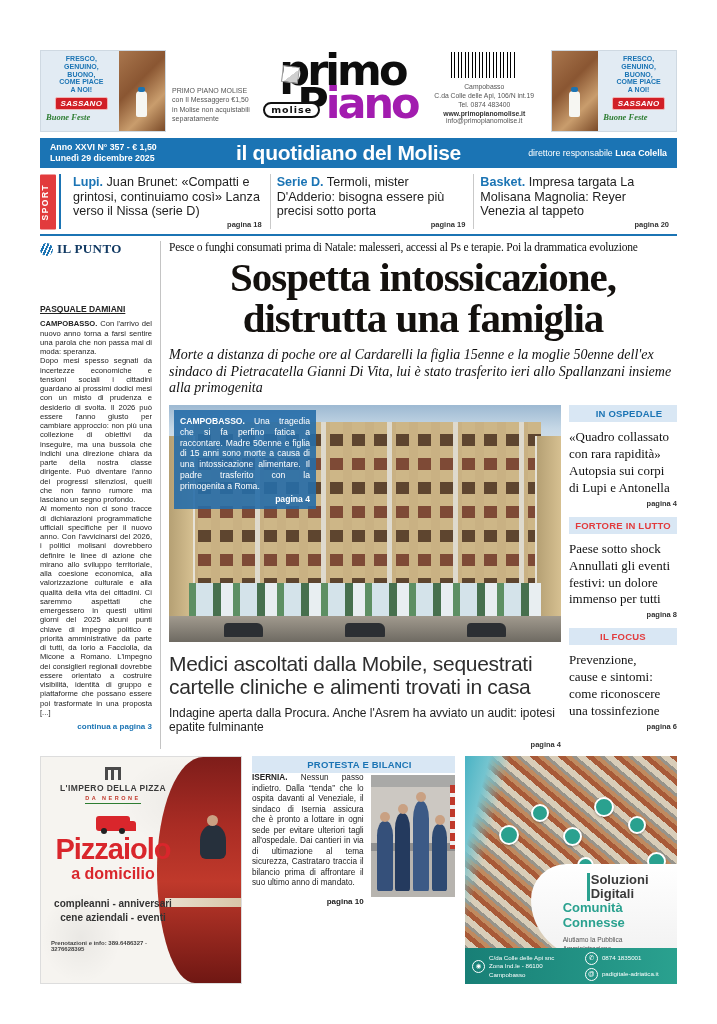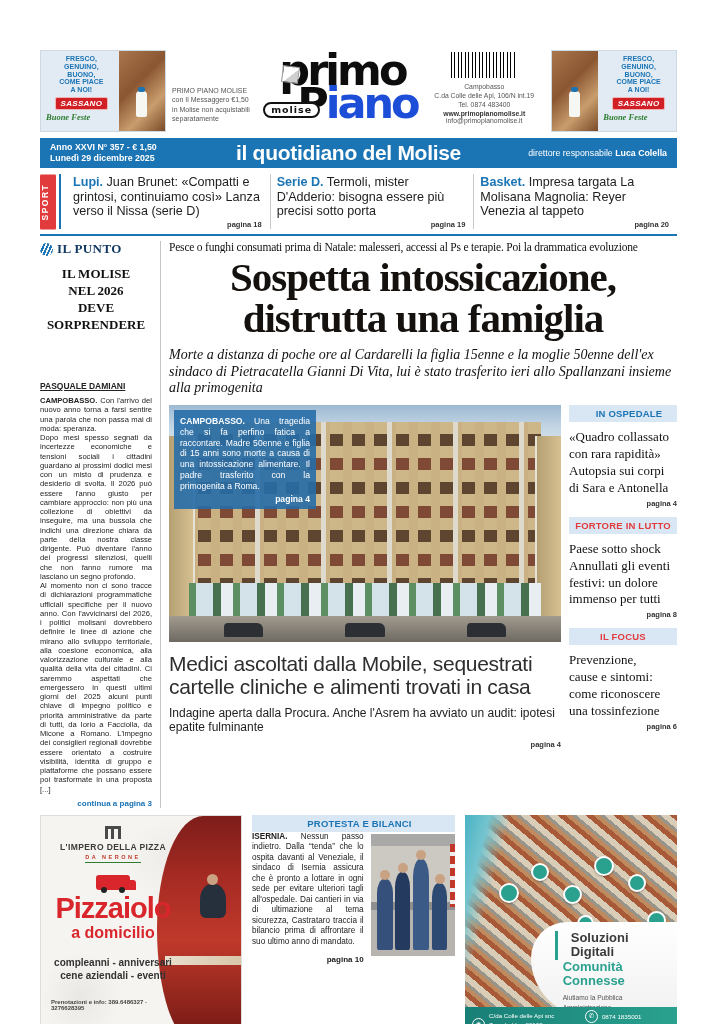--- a/index.html
+++ b/index.html
@@ -20,21 +20,21 @@
   .sas-photo{flex:1;position:relative;background:linear-gradient(135deg,#a9764d 0%,#8a5632 40%,#c99d6d 70%,#7a4a28 100%);}
   .bottle{position:absolute;left:38%;bottom:18%;width:11px;height:26px;background:#f6f6f2;border-radius:4px 4px 2px 2px;}
   .bottle:before{content:"";position:absolute;top:-4px;left:2px;width:7px;height:5px;background:#1b74b4;border-radius:2px;}
   .price-note{width:94px;font-size:7px;line-height:1.35;color:#555;padding-top:36px;}
   .logo{flex:1;position:relative;display:flex;flex-direction:column;align-items:center;padding-top:2px;
         font-family:"DejaVu Sans",sans-serif;}
   .logo-l1{position:relative;font-size:43px;font-weight:800;letter-spacing:-3px;line-height:.85;color:#0d0d0d;}
   .fold{position:absolute;left:3px;top:14px;width:15px;height:15px;
         background:linear-gradient(135deg,#ffffff 55%,#cfcfcf 56%);border:1px solid #9a9a9a;transform:rotate(8deg);}
   .logo-l2{position:relative;font-size:43px;font-weight:800;letter-spacing:-3px;line-height:.85;margin-top:-4px;margin-left:30px;}
-  .logo-p{color:#0d0d0d;} .logo-rest{color:#1d4ed8;}
+  .logo-p{color:#0d0d0d;} .logo-rest{color:#a21caf;}
   .molise-badge{position:absolute;left:-34px;bottom:3px;background:#fff;border:2px solid #111;border-radius:10px;
         font-size:9.5px;font-weight:bold;letter-spacing:1px;color:#111;padding:0 6px;line-height:1.3;}
   .mast-right{width:128px;display:flex;flex-direction:column;align-items:center;padding-top:2px;}
   .barcode{width:66px;height:26px;background:repeating-linear-gradient(90deg,#000 0 1px,#fff 1px 3px,#000 3px 4px,#fff 4px 7px);
            margin-bottom:4px;}
   .addr{font-size:6.8px;line-height:1.35;color:#555;text-align:center;}
   .addr-site{font-size:6.8px;font-weight:bold;color:#333;}
   .addr-mail{font-size:6.8px;color:#555;}
 
   
@@ -142,21 +142,21 @@
   .ad-pa{width:212px;position:relative;overflow:hidden;background:
       linear-gradient(105deg,#49b3c4 0%,#74c4cf 9%,rgba(116,196,207,0) 17%),
       repeating-linear-gradient(40deg,#a85a38 0 5px,#c08a5f 5px 9px,#97948b 9px 12px,#d9cdb8 12px 18px),#c8a07a;}
   .pa-logo{position:absolute;top:7px;left:10px;color:#fff;text-shadow:0 1px 2px rgba(0,0,0,.45);line-height:1;}
   .pa-logo .b{font-size:18px;font-weight:bold;letter-spacing:.5px;}
   .pa-logo .l{font-size:18px;font-weight:normal;letter-spacing:1px;}
   .pa-logo-sub{font-size:7px;letter-spacing:3px;margin-top:2px;}
   .pa-dot{position:absolute;border-radius:50%;background:#2aa18f;border:2px solid #fff;box-shadow:0 1px 2px rgba(0,0,0,.3);}
   .pa-blob{position:absolute;left:31%;right:0;top:47%;height:35%;background:linear-gradient(#ffffff,#f1f1f1);
       border-radius:55px 0 0 90px;padding:9px 8px 6px 24px;}
-  .pa-t1{font-size:13px;font-weight:bold;color:#3a3a3a;border-left:3px solid #2aa18f;padding-left:13px;line-height:1.1;}
+  .pa-t1{font-size:13px;font-weight:bold;color:#3a3a3a;border-left:3px solid #2aa18f;padding-left:1px;line-height:1.1;margin-left:32px;}
   .pa-t2{font-size:13px;font-weight:bold;color:#2aa18f;padding-left:8px;line-height:1.15;}
   .pa-sub{font-size:6.6px;color:#555;padding-left:8px;margin-top:4px;line-height:1.4;}
   .pa-footer{position:absolute;left:0;right:0;bottom:0;height:36px;background:linear-gradient(90deg,#187f76,#2aa18f);
       display:flex;align-items:center;padding:0 7px;gap:6px;color:#fff;font-size:6.2px;line-height:1.35;}
   .pa-ic{flex-shrink:0;width:11px;height:11px;border:1px solid #fff;border-radius:50%;display:inline-flex;
       align-items:center;justify-content:center;font-size:6.5px;color:#fff;}
   .pa-f-l{display:flex;align-items:center;gap:4px;width:54%;}
   .pa-f-r{display:flex;flex-direction:column;gap:3px;}
   .pa-f-row{display:flex;align-items:center;gap:4px;}
 </style>
@@ -243,24 +243,20 @@
     </div>
   </div>
 
   <div class="main">
 
     <div class="punto">
       <div class="punto-h">
         <span class="punto-ico"></span>
         <span class="punto-ht">IL PUNTO</span>
       </div>
-      <div class="punto-title pre">IL MOLISE
-NEL 2026
-DEVE
-SORPRENDERE</div>
       <div class="punto-by">PASQUALE DAMIANI</div>
       <p class="punto-body pre"><b>CAMPOBASSO.</b><span> Con l'arrivo del nuovo anno torna a farsi sentire una parola che non passa mai di moda: speranza.
 Dopo mesi spesso segnati da incertezze economiche e tensioni sociali i cittadini guardano ai prossimi dodici mesi con un misto di prudenza e desiderio di svolta. Il 2026 può essere l'anno giusto per cambiare approccio: non più una collezione di obiettivi da inseguire, ma una bussola che indichi una direzione chiara da parte della nostra classe dirigente. Può diventare l'anno dei progressi silenziosi, quelli che non fanno rumore ma lasciano un segno profondo.
 Al momento non ci sono tracce di dichiarazioni programmatiche ufficiali specifiche per il nuovo anno. Con l'avvicinarsi del 2026, i politici molisani dovrebbero definire le linee di azione che mirano allo sviluppo territoriale, alla coesione economica, alla valorizzazione culturale e alla qualità della vita dei cittadini. Ci saremmo aspettati che emergessero in questi ultimi giorni del 2025 alcuni punti chiave di impegno politico e priorità amministrative da parte di tutti, da Iorio a Facciolla, da Micone a Romano. L'impegno dei consiglieri regionali dovrebbe essere orientato a costruire visibilità, identità di gruppo e piattaforme che possano essere poi trasformate in una proposta [...]</span></p>
       <div class="punto-cont">continua a pagina 3</div>
     </div>
 
     <div class="mright">
       <div class="kicker">Pesce o funghi consumati prima di Natale: malesseri, accessi al Ps e terapie. Poi la drammatica evoluzione</div>
       <div class="headline pre">Sospetta intossicazione,
@@ -286,21 +282,21 @@
           <div class="subhead">Medici ascoltati dalla Mobile, sequestrati cartelle cliniche e alimenti trovati in casa</div>
           <div class="subdeck">Indagine aperta dalla Procura. Anche l'Asrem ha avviato un audit: ipotesi epatite fulminante</div>
           <div class="page-ref">pagina 4</div>
         </div>
 
         <div class="sidebar">
           <div class="sb-label blue">IN OSPEDALE</div>
           <div class="sb-text pre">«Quadro collassato
 con rara rapidità»
 Autopsia sui corpi
-di Sara e Antonella</div>
+di Lupi e Antonella</div>
           <div class="sb-page">pagina 4</div>
 
           <div class="sb-label red">FORTORE IN LUTTO</div>
           <div class="sb-text pre">Paese sotto shock
 Annullati gli eventi
 festivi: un dolore
 immenso per tutti</div>
           <div class="sb-page">pagina 8</div>
 
           <div class="sb-label red">IL FOCUS</div>

